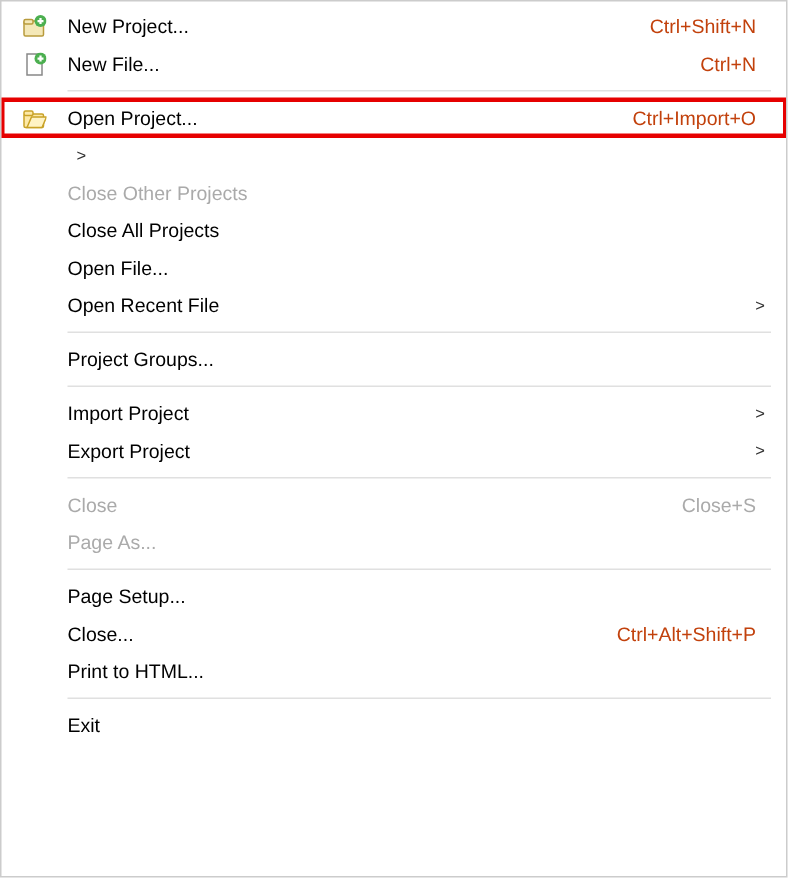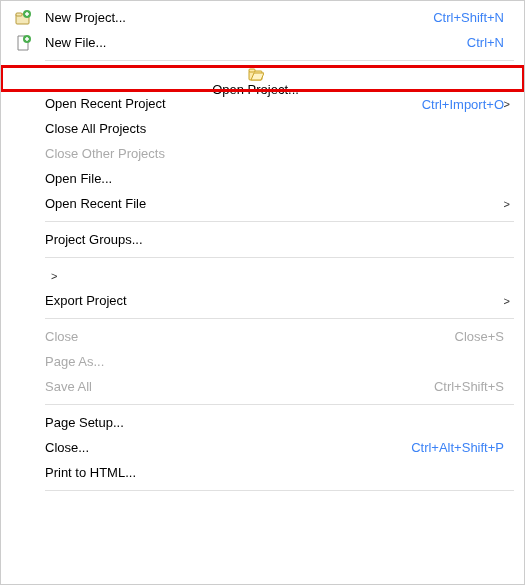--- a/index.html
+++ b/index.html
@@ -20,36 +20,35 @@
       display: flex;
       align-items: center;
       height: 25px;
       padding: 0 14px 0 0;
       cursor: default;
       position: relative;
     }
     .menu-item.highlighted {
       outline: 3px solid #e60000;
       outline-offset: -2px;
-      flex-direction: column;
     }
     .icon-slot {
       width: 44px;
       display: flex;
       align-items: center;
       justify-content: flex-start;
       padding-left: 14px;
     }
     .label {
       flex: 1;
       color: #000;
       white-space: nowrap;
     }
     .shortcut {
-      color: #3b82f6;
+      color: #c2410c;
       margin-left: auto;
       padding-right: 6px;
     }
     .submenu-arrow {
       color: #333;
       font-size: 11px;
       padding-left: 6px;
     }
     .disabled .label,
     .disabled .shortcut,
@@ -98,78 +97,77 @@
           <rect x="1" y="5" width="13" height="9" rx="1" fill="#fde9a8" stroke="#c9a227" stroke-width="1"></rect>
           <rect x="1" y="3" width="6" height="3" rx="1" fill="#fde9a8" stroke="#c9a227" stroke-width="1"></rect>
           <path d="M3 14L6 7h10l-3 7z" fill="#fff3c4" stroke="#c9a227" stroke-width="1"></path>
         </svg>
       </span>
       <span class="label">Open Project...</span>
       <span class="shortcut">Ctrl+Import+O</span>
     </div>
     <div class="menu-item">
       <span class="icon-slot"></span>
-      <span class="label">Open Recent Project</span>
       <span class="submenu-arrow">&gt;</span>
+    </div>
+    <div class="menu-item disabled">
+      <span class="icon-slot"></span>
+      <span class="label">Close Other Projects</span>
     </div>
     <div class="menu-item">
       <span class="icon-slot"></span>
       <span class="label">Close All Projects</span>
-    </div>
-    <div class="menu-item disabled">
-      <span class="icon-slot"></span>
-      <span class="label">Close Other Projects</span>
     </div>
     <div class="menu-item">
       <span class="icon-slot"></span>
       <span class="label">Open File...</span>
     </div>
     <div class="menu-item">
       <span class="icon-slot"></span>
       <span class="label">Open Recent File</span>
       <span class="submenu-arrow">&gt;</span>
     </div>
     <div class="separator"></div>
     <div class="menu-item">
       <span class="icon-slot"></span>
       <span class="label">Project Groups...</span>
     </div>
     <div class="separator"></div>
     <div class="menu-item">
       <span class="icon-slot"></span>
+      <span class="label">Import Project</span>
       <span class="submenu-arrow">&gt;</span>
     </div>
     <div class="menu-item">
       <span class="icon-slot"></span>
       <span class="label">Export Project</span>
       <span class="submenu-arrow">&gt;</span>
     </div>
     <div class="separator"></div>
     <div class="menu-item disabled">
       <span class="icon-slot"></span>
       <span class="label">Close</span>
       <span class="shortcut">Close+S</span>
     </div>
     <div class="menu-item disabled">
       <span class="icon-slot"></span>
       <span class="label">Page As...</span>
     </div>
-    <div class="menu-item disabled">
-      <span class="icon-slot"></span>
-      <span class="label">Save All</span>
-      <span class="shortcut">Ctrl+Shift+S</span>
-    </div>
     <div class="separator"></div>
     <div class="menu-item">
       <span class="icon-slot"></span>
       <span class="label">Page Setup...</span>
     </div>
     <div class="menu-item">
       <span class="icon-slot"></span>
       <span class="label">Close...</span>
       <span class="shortcut">Ctrl+Alt+Shift+P</span>
     </div>
     <div class="menu-item">
       <span class="icon-slot"></span>
       <span class="label">Print to HTML...</span>
     </div>
     <div class="separator"></div>
+    <div class="menu-item">
+      <span class="icon-slot"></span>
+      <span class="label">Exit</span>
+    </div>
   </div>
 
 </body></html>

